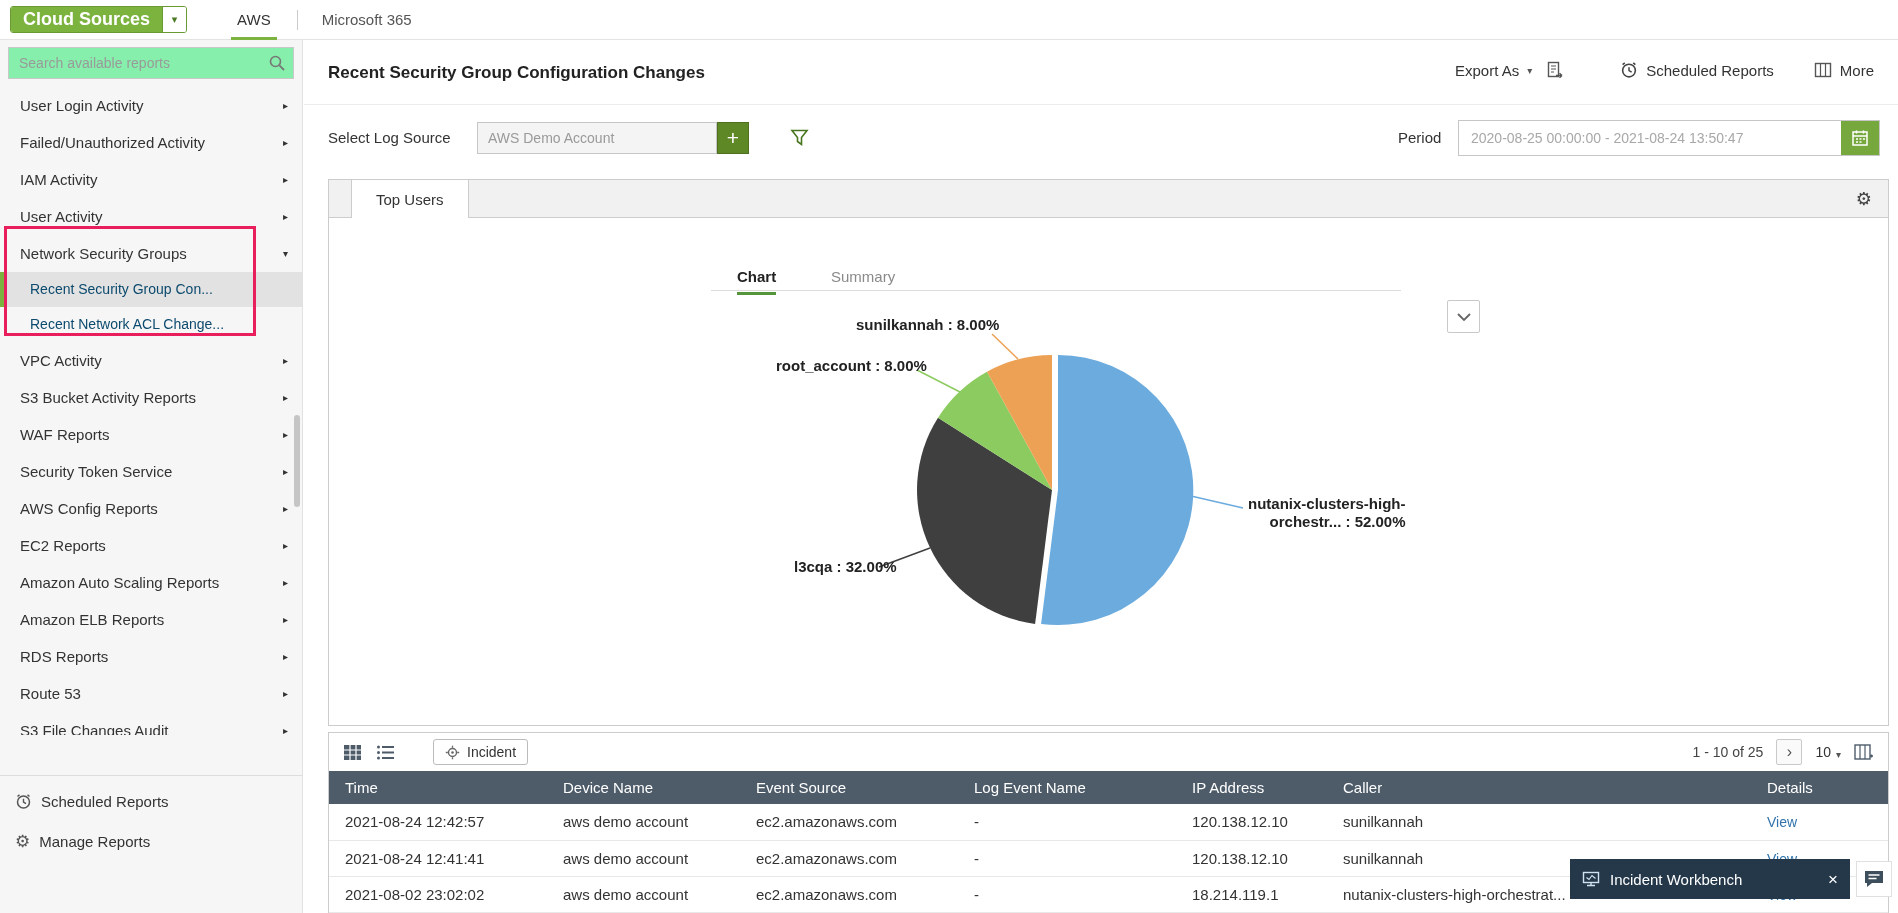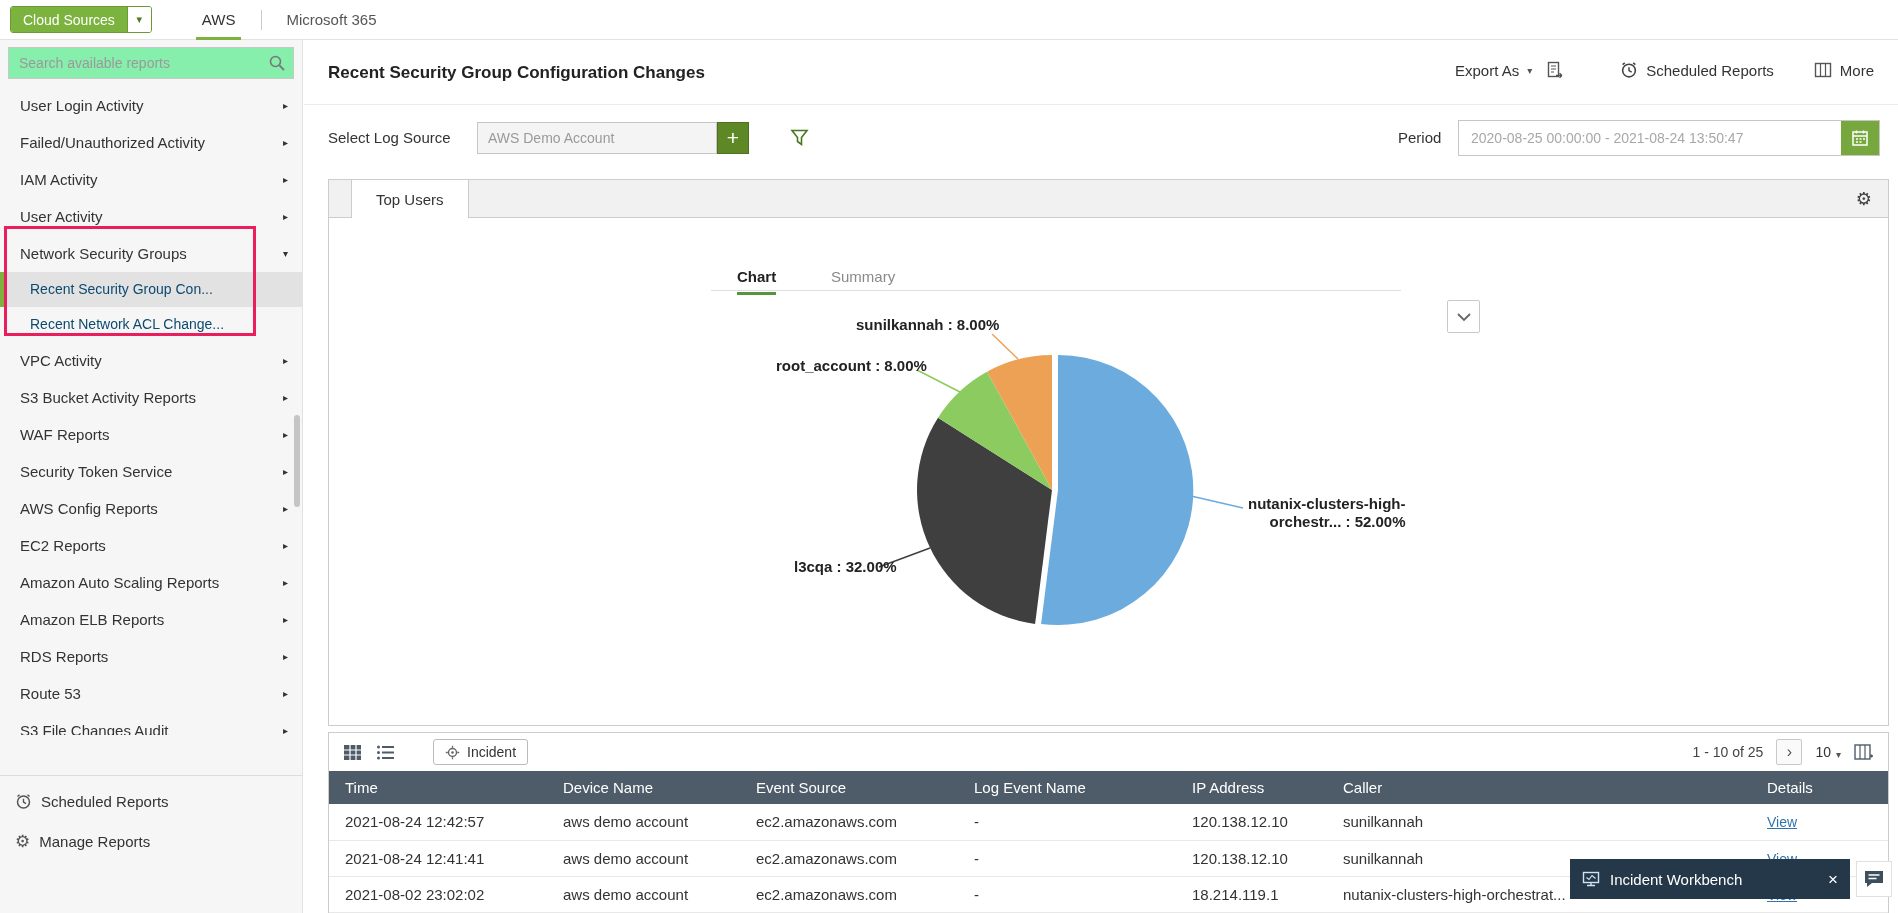--- a/index.html
+++ b/index.html
@@ -8,21 +8,21 @@
     width:1898px; height:913px; position:relative; overflow:hidden;
     background:#fff; color:#333;
     font-family:"Liberation Sans", sans-serif; font-size:15px;
   }
   svg { display:block; }
 
   
   .topbar { position:absolute; top:0; left:0; right:0; height:40px; background:#fff;
             border-bottom:1px solid #e3e3e3; display:flex; align-items:center; z-index:10; }
   .cloud-btn { margin-left:10px; display:flex; height:27px; border:1px solid #6a9a33; border-radius:3px; overflow:hidden; cursor:pointer; }
-  .cloud-btn-label { background:#7cb33e; color:#fff; font-size:14px; font-weight:normal; padding:0 12px; display:flex; align-items:center; }
+  .cloud-btn-label { background:#7cb33e; color:#fff; font-size:18px; font-weight:bold; padding:0 12px; display:flex; align-items:center; }
   .cloud-btn-caret { background:#fff; width:24px; display:flex; align-items:center; justify-content:center; color:#4a7a23; font-size:11px; border-left:1px solid #6a9a33; }
   .top-tab { margin-left:44px; font-size:15px; color:#333; position:relative; height:40px; display:flex; align-items:center; padding:0 6px; cursor:pointer; }
   .top-tab.active::after { content:""; position:absolute; left:0; right:0; bottom:0; height:3px; background:#7cb33e; }
   .top-tab.inactive { margin-left:0; color:#555; }
   .top-divider { width:1px; height:20px; background:#ccc; margin:0 18px 0 20px; }
 
   
   .sidebar { position:absolute; top:40px; left:0; width:303px; bottom:0; background:#f6f6f6; border-right:1px solid #e2e2e2; }
   .search-wrap { position:relative; margin:7px 8px 8px 8px; }
   .search-input { width:100%; height:32px; border:1px solid #c8c8c8; background:#86efac; padding:0 32px 0 10px;
@@ -84,21 +84,21 @@
                   align-items:center; gap:7px; padding:0 11px; font-size:14px; color:#333; cursor:pointer; }
   .tb-right { margin-left:auto; display:flex; align-items:center; gap:13px; }
   .range-text { font-size:14px; color:#444; }
   .next-btn { width:26px; height:26px; border:1px solid #c9c9c9; border-radius:2px; background:#fafafa; display:flex;
               align-items:center; justify-content:center; font-size:16px; color:#555; cursor:pointer; }
   .page-size { display:flex; align-items:flex-end; gap:5px; font-size:14px; color:#333; cursor:pointer; }
   table.grid { border-collapse:collapse; table-layout:fixed; width:1561px; }
   table.grid th { background:#4e5c6a; color:#fff; font-weight:normal; font-size:15px; height:33px; text-align:left; padding:0 0 0 16px; }
   table.grid td { font-size:15px; color:#333; height:36px; padding:0 0 0 16px; border-bottom:1px solid #e8e8e8;
                   white-space:nowrap; overflow:hidden; }
-  .view-link { color:#3174ad; text-decoration:underline; font-size:14px; cursor:pointer; }
+  .view-link { color:#3174ad; font-size:14px; cursor:pointer; }
 
   
   .iw { position:absolute; left:1570px; top:859px; width:280px; height:40px; background:#24384a; display:flex; align-items:center;
         gap:10px; padding:0 12px; z-index:20; }
   .iw-label { color:#fff; font-size:15px; }
   .iw-close { margin-left:auto; color:#fff; font-size:17px; cursor:pointer; line-height:1; }
   .chat-btn { position:absolute; left:1856px; top:861px; width:36px; height:36px; background:#fff; border:1px solid #e0e0e0;
               display:flex; align-items:center; justify-content:center; z-index:20; cursor:pointer; }
 </style>
 </head>

